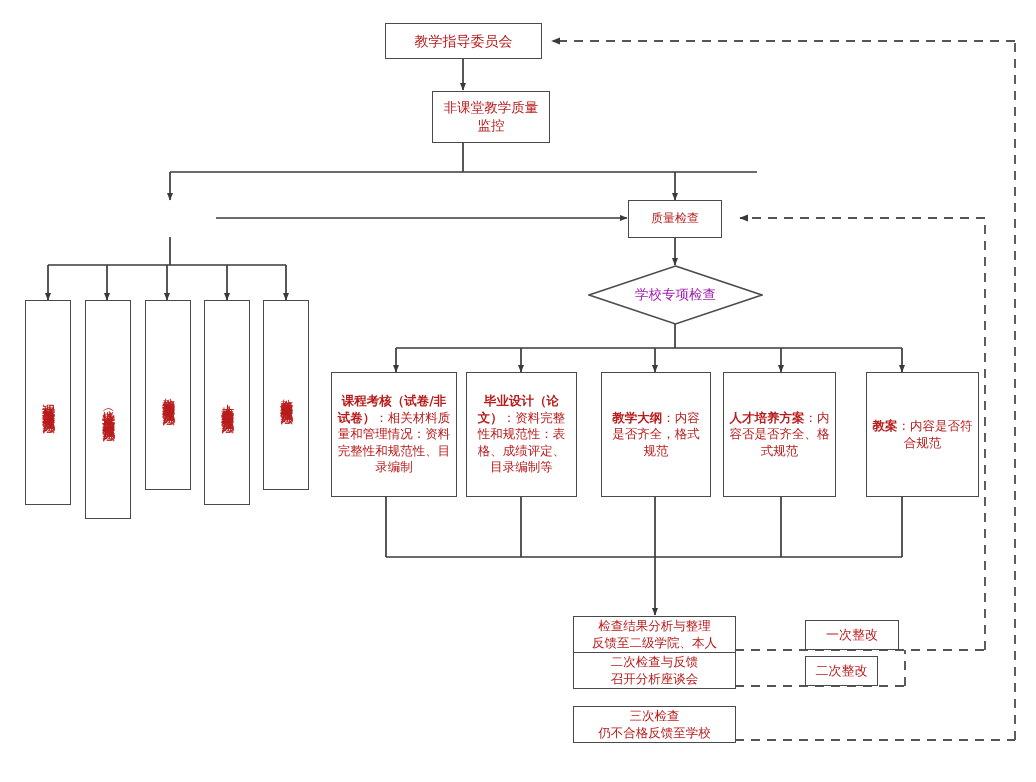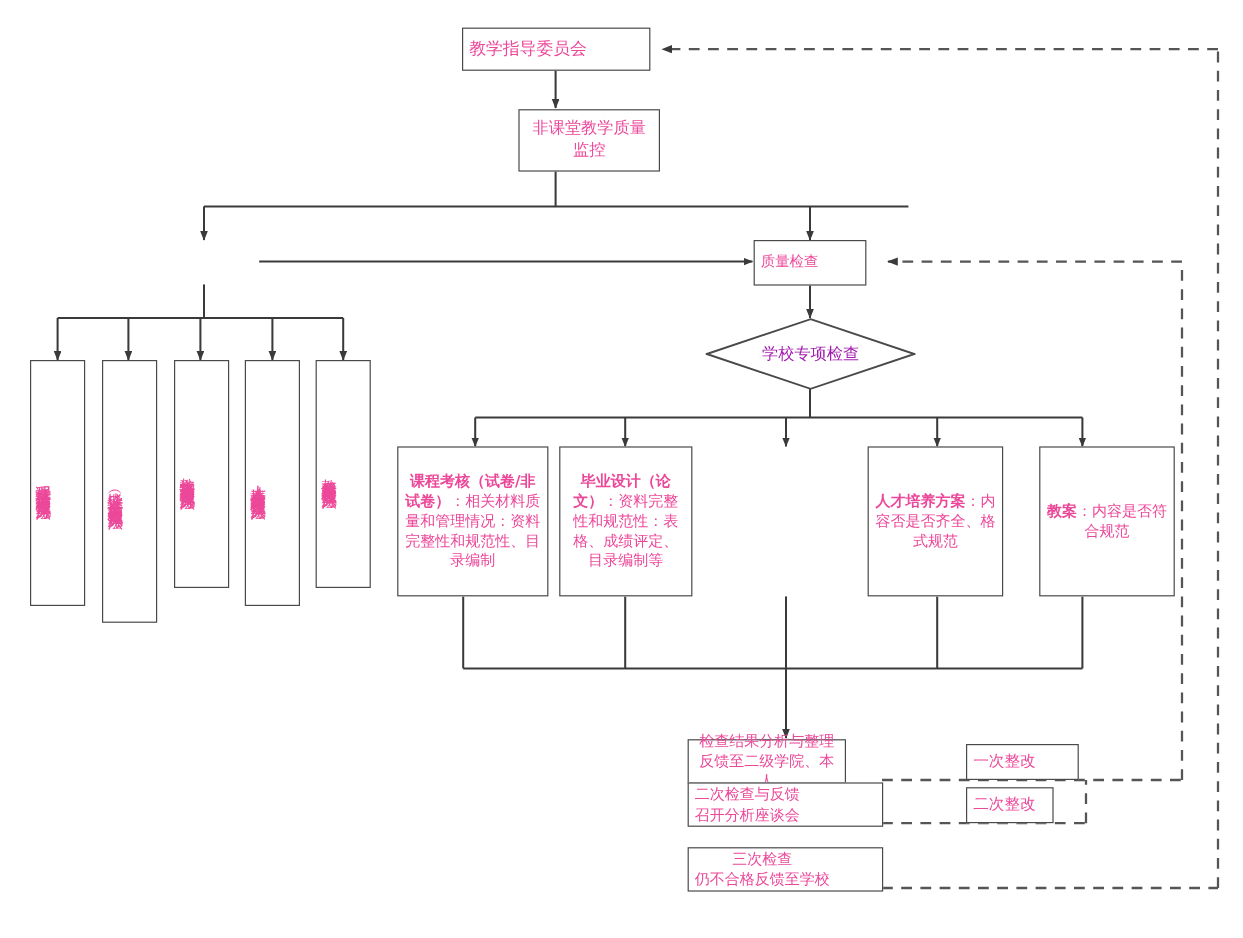--- a/index.html
+++ b/index.html
@@ -1,22 +1,22 @@
 <!DOCTYPE html>
 <html><head>
 <meta charset="utf-8">
 <style>
   html,body{margin:0;padding:0;background:#ffffff;}
   body{font-family:"DejaVu Sans","Liberation Sans",sans-serif;}
   #stage{position:relative;width:1036px;height:782px;background:#fff;overflow:hidden;}
   svg#wires{position:absolute;left:0;top:0;width:1036px;height:782px;}
 
   .node{position:absolute;box-sizing:border-box;border:1.6px solid #4a4a4a;background:#fff;
-        display:flex;align-items:center;justify-content:flex-start;text-align:center;
-        color:#ec4899;line-height:1.32;}
+        display:flex;align-items:center;justify-content:center;text-align:center;
+        color:#b91c1c;line-height:1.32;}
   .node.thin{border-width:1.4px;}
 
   .vtext{writing-mode:vertical-rl;text-orientation:upright;white-space:normal;
          letter-spacing:1px;line-height:1.28;}
 
   .lbl{display:block;padding:2px 5px;}
   .lbl b{font-weight:bold;}
 
   .diamond-wrap{position:absolute;}
   .diamond-txt{position:absolute;left:0;top:0;width:100%;height:100%;
@@ -137,34 +137,39 @@
       <b>课程考核（试卷/非试卷）</b><span>：相关材料质量和管理情况：资料完整性和规范性、目录编制</span>
     </span>
   </div>
 
   <div class="node" style="left:466px;top:372px;width:111px;height:125px;font-size:12.5px;">
     <span class="lbl">
       <b>毕业设计（论文）</b><span>：资料完整性和规范性：表格、成绩评定、目录编制等</span>
     </span>
   </div>
 
+  <div class="node" style="left:601px;top:372px;width:110px;height:125px;font-size:12.5px;">
+    <span class="lbl">
+      <b>教学大纲</b><span>：内容是否齐全，格式规范</span>
+    </span>
+  </div>
 
   <div class="node" style="left:723px;top:372px;width:113px;height:125px;font-size:12.5px;">
     <span class="lbl">
       <b>人才培养方案</b><span>：内容否是否齐全、格式规范</span>
     </span>
   </div>
 
   <div class="node" style="left:850px;top:372px;width:113px;height:125px;font-size:12.5px;margin-left:16px;">
     <span class="lbl">
       <b>教案</b><span>：内容是否符合规范</span>
     </span>
   </div>
 
-  <div class="node" style="left:573px;top:616px;width:132px;height:37px;font-size:12.5px;white-space:pre-line;">
+  <div class="node" style="left:573px;top:616px;width:163px;height:37px;font-size:12.5px;white-space:pre-line;">
     <span class="lbl">检查结果分析与整理
 反馈至二级学院、本人</span>
   </div>
 
   <div class="node" style="left:573px;top:652px;width:163px;height:37px;font-size:12.5px;white-space:pre-line;">
     <span class="lbl">二次检查与反馈
 召开分析座谈会</span>
   </div>
 
   <div class="node" style="left:573px;top:706px;width:163px;height:37px;font-size:12.5px;white-space:pre-line;">

